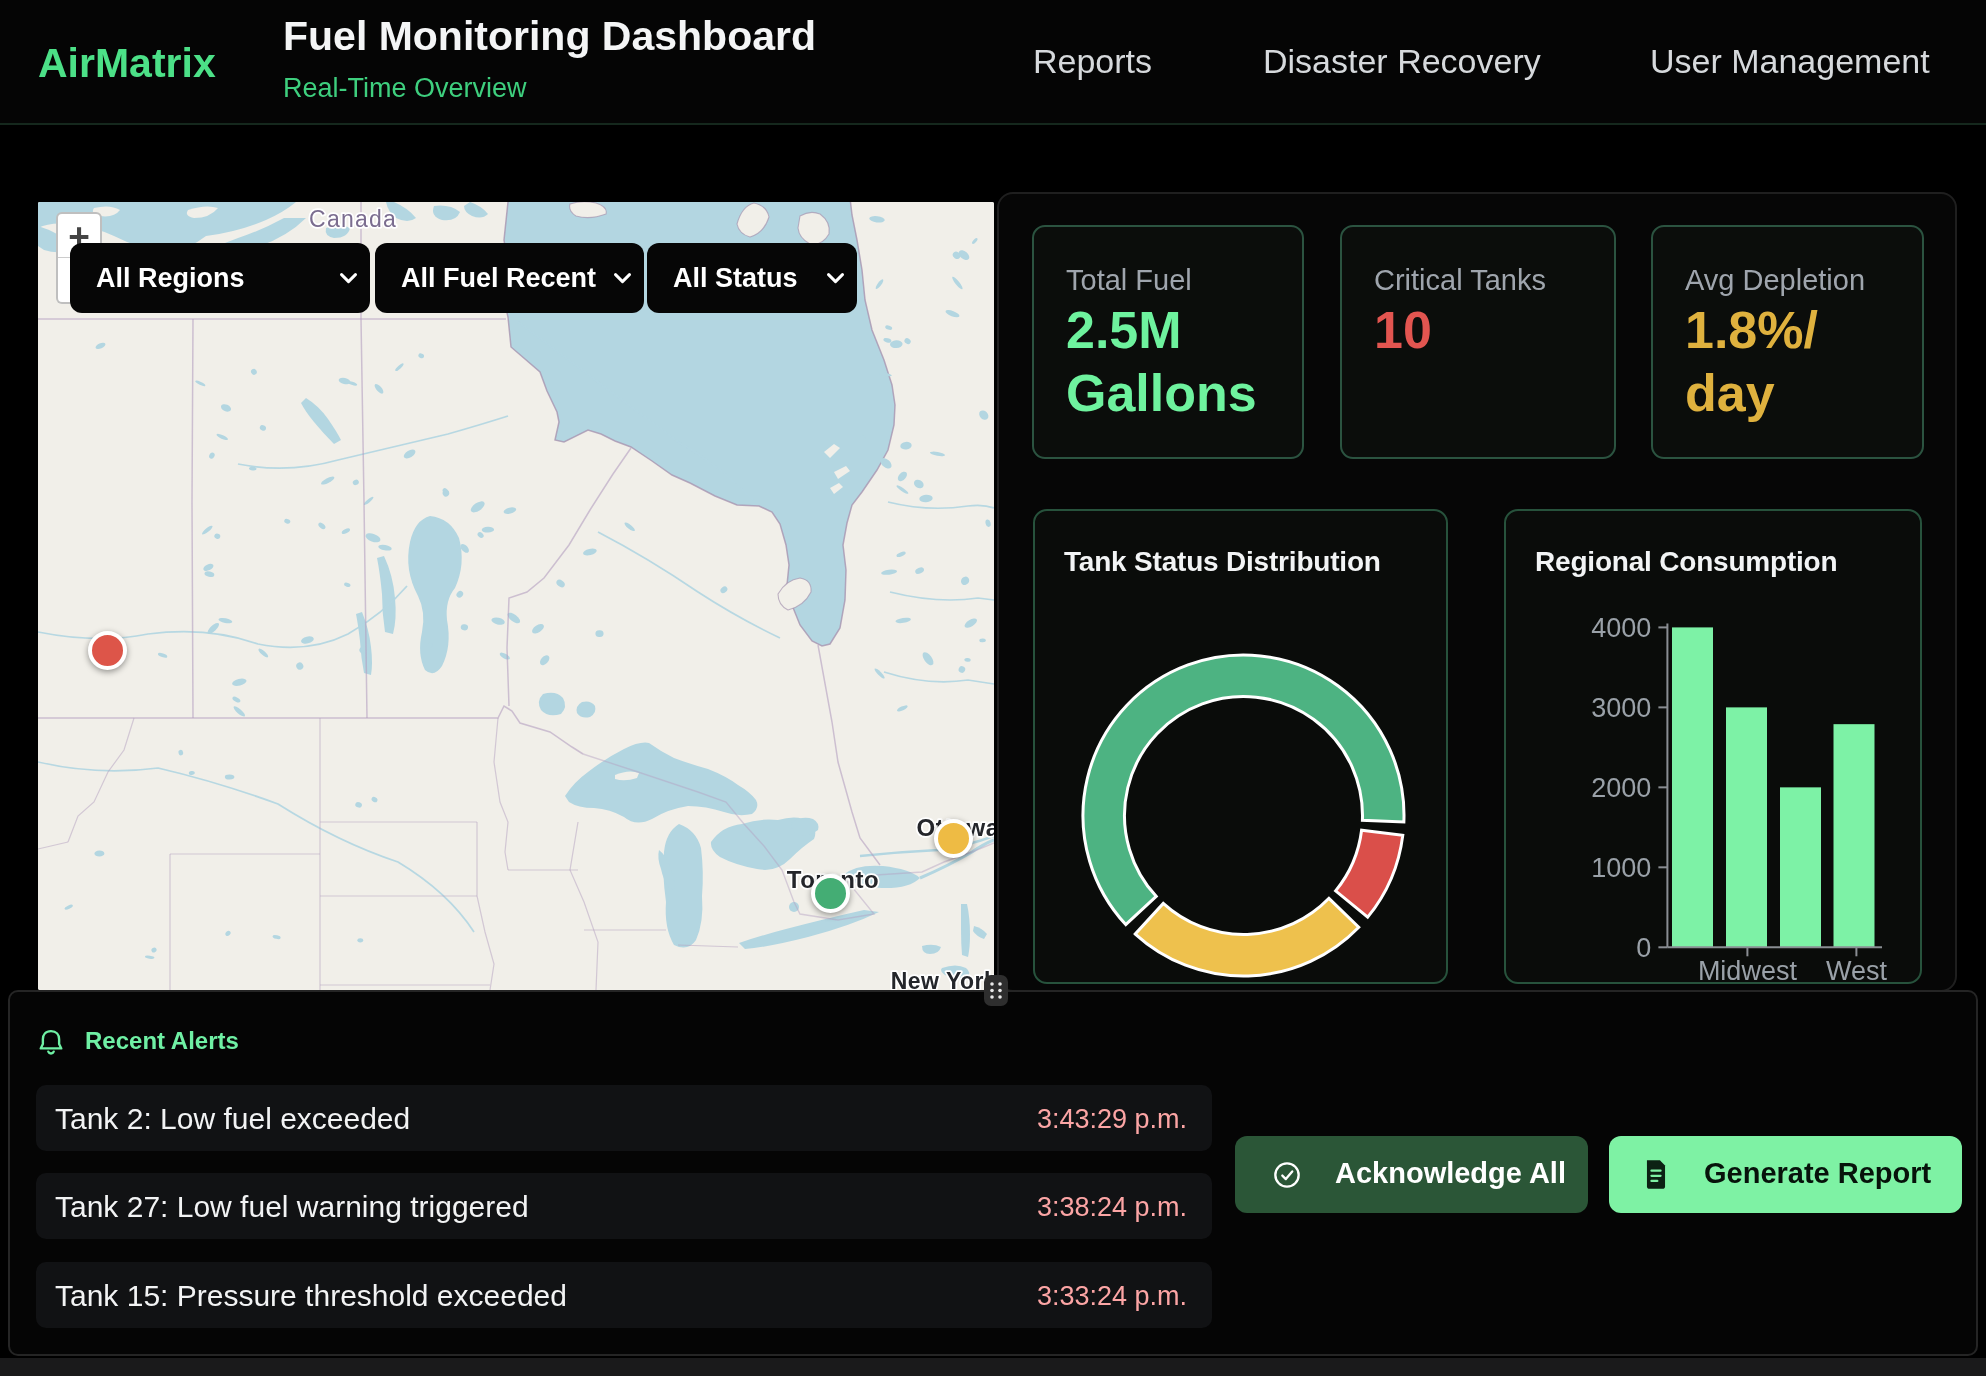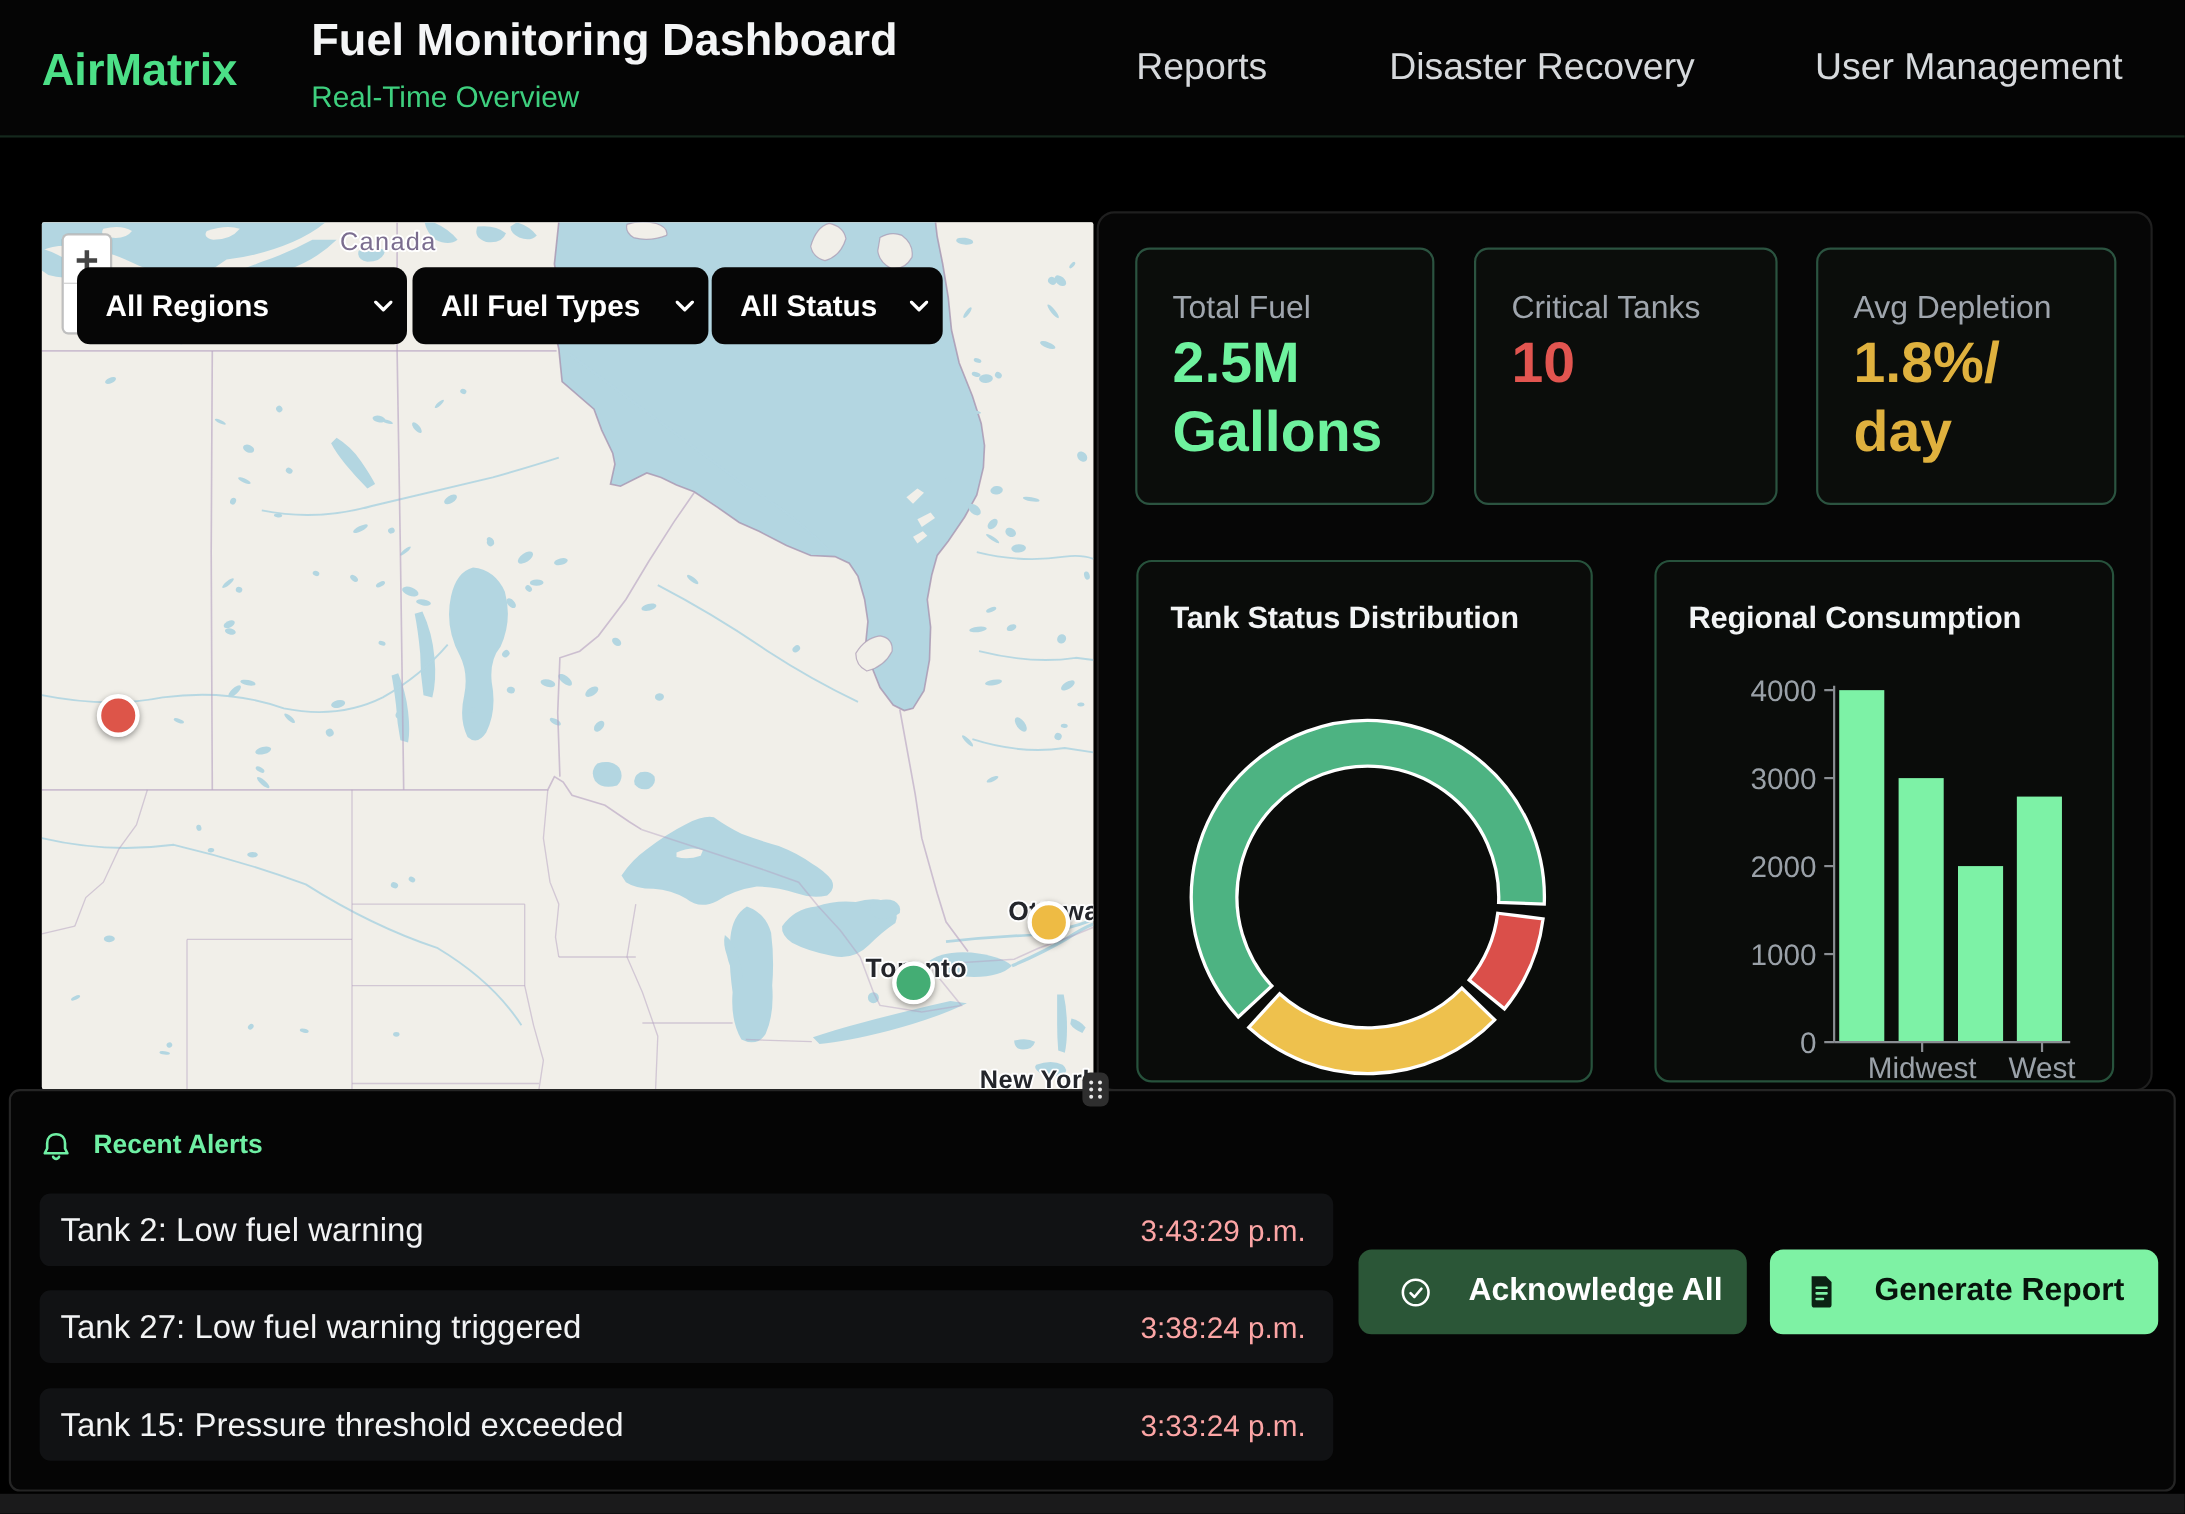--- a/index.html
+++ b/index.html
@@ -322,21 +322,21 @@
 <div id="zoomctl">
     <div class="plus">+</div>
   </div>
 <div class="dd" style="left:70px; width:300px;">
     <div class="ddtext">All Regions</div>
   <svg class="chev" style="right:13px;" viewBox="0 0 22 14">
       <path d="M2 2 L11 11 L20 2" fill="none" stroke="#fff" stroke-width="3.8" stroke-linecap="round" stroke-linejoin="round"></path>
     </svg>
   </div>
 <div class="dd" style="left:375px; width:269px;">
-    <div class="ddtext">All Fuel Types</div>
+    <div class="ddtext">All Fuel Recent</div>
   <svg class="chev" style="right:13px;" viewBox="0 0 22 14">
       <path d="M2 2 L11 11 L20 2" fill="none" stroke="#fff" stroke-width="3.8" stroke-linecap="round" stroke-linejoin="round"></path>
     </svg>
   </div>
 <div class="dd" style="left:647px; width:210px;">
     <div class="ddtext">All Status</div>
   <svg class="chev" style="right:13px;" viewBox="0 0 22 14">
       <path d="M2 2 L11 11 L20 2" fill="none" stroke="#fff" stroke-width="3.8" stroke-linecap="round" stroke-linejoin="round"></path>
     </svg>
   </div>
@@ -346,21 +346,21 @@
 <div class="marker" style="left:811px; top:874px; background:#44ad74;"></div>
 
 <div id="alertpanel"></div>
 <svg id="bell" width="26" height="30" viewBox="0 0 24 26" style="position:absolute;left:38px;top:1028px;">
   <path d="M12 2 C7 2 4.5 5.5 4.5 9.5 L4.5 14 L2.5 18 L21.5 18 L19.5 14 L19.5 9.5 C19.5 5.5 17 2 12 2 Z" fill="none" stroke="#6ff0a4" stroke-width="2.2" stroke-linejoin="round"></path>
   <path d="M9.5 21 a2.7 2.7 0 0 0 5 0" fill="none" stroke="#6ff0a4" stroke-width="2.2" stroke-linecap="round"></path>
 </svg>
 <div id="alerthead">Recent Alerts</div>
 
 <div class="alertrow" style="top:1085px;">
-    <div class="alerttext">Tank 2: Low fuel warning</div>
+    <div class="alerttext">Tank 2: Low fuel exceeded</div>
     <div class="alerttime">3:43:29 p.m.</div>
   </div>
 <div class="alertrow" style="top:1173px;">
     <div class="alerttext">Tank 27: Low fuel warning triggered</div>
     <div class="alerttime">3:38:24 p.m.</div>
   </div>
 <div class="alertrow" style="top:1262px;">
     <div class="alerttext">Tank 15: Pressure threshold exceeded</div>
     <div class="alerttime">3:33:24 p.m.</div>
   </div>

